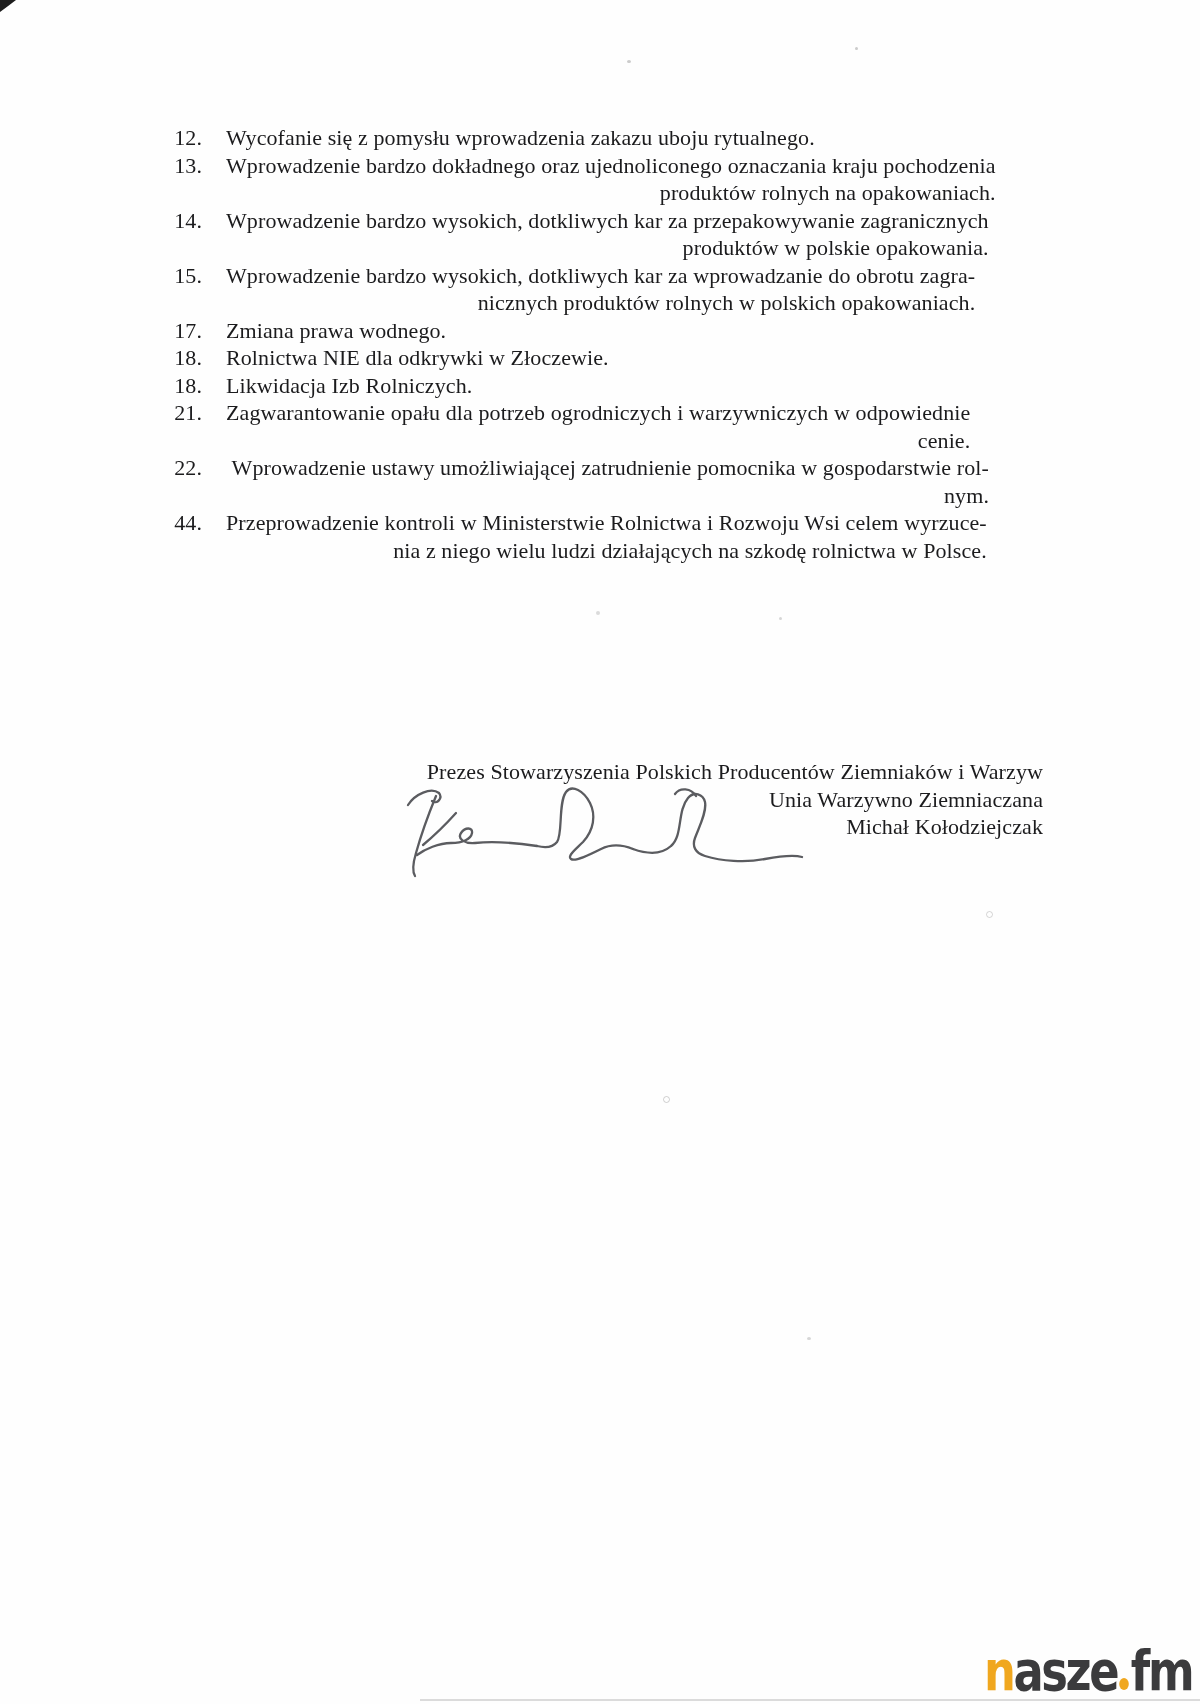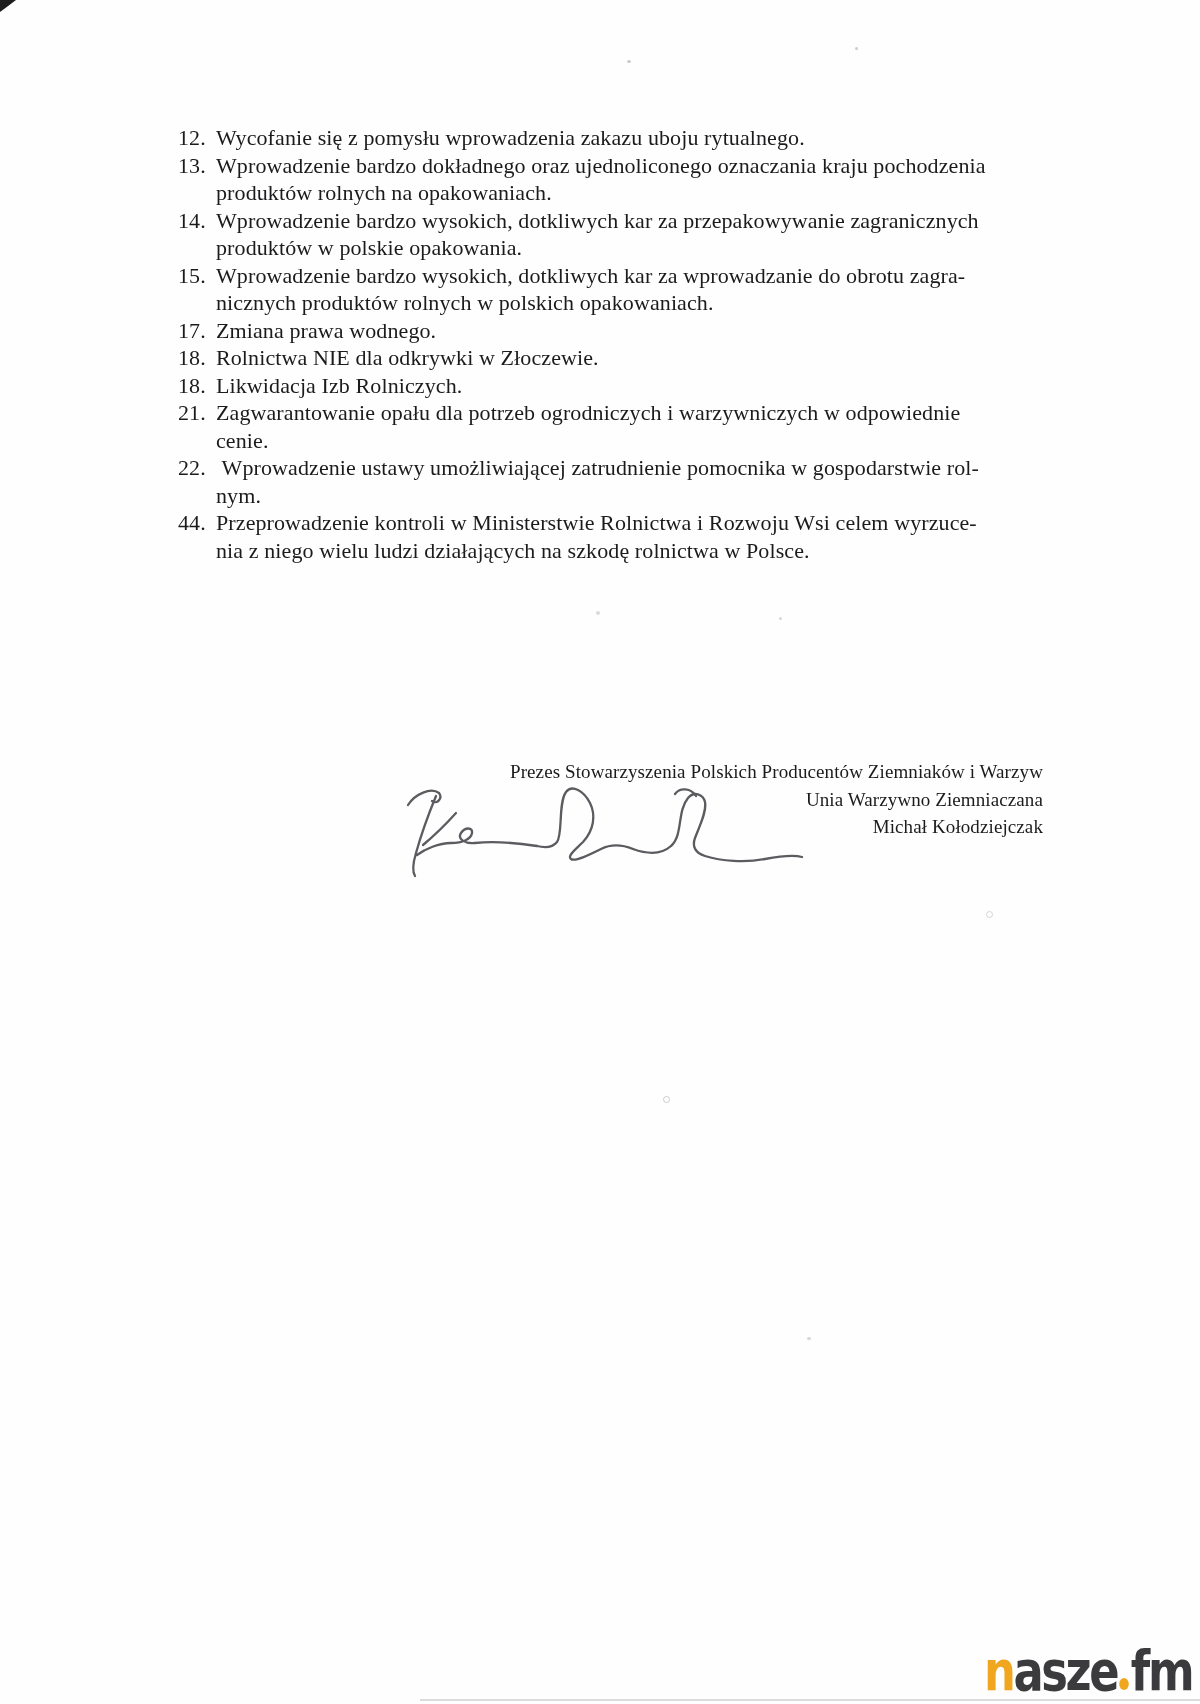--- a/index.html
+++ b/index.html
@@ -8,33 +8,34 @@
     background:#ffffff;
     font-family:"Liberation Serif","DejaVu Serif",serif;
     color:#1b1b1d;
     position:relative;
     overflow:hidden;
   }
   .page{position:absolute;inset:0;background:#fefefe;}
 
   
   .demand-list{
-    position:absolute;left:178px;top:124px;
+    position:absolute;left:164px;top:124px;
     margin:0;padding:0;list-style:none;
     font-size:22px;line-height:27.5px;
     letter-spacing:0.1px;
+    text-align:right;
   }
   .item{display:flex;}
   .num{width:38px;flex:none;}
-  .txt{white-space:pre;}
+  .txt{white-space:pre;margin-left:24px;}
 
   
   .sig-block{
     position:absolute;top:758px;right:157px;
-    text-align:right;font-size:19px;line-height:27.5px;
+    text-align:right;font-size:22px;line-height:27.5px;
     letter-spacing:0.1px;
   }
   .signature-svg{
     position:absolute;left:395px;top:783px;
     width:410px;height:95px;
   }
 
   
   .corner-mark{
     position:absolute;left:0;top:0;width:16px;height:12px;

